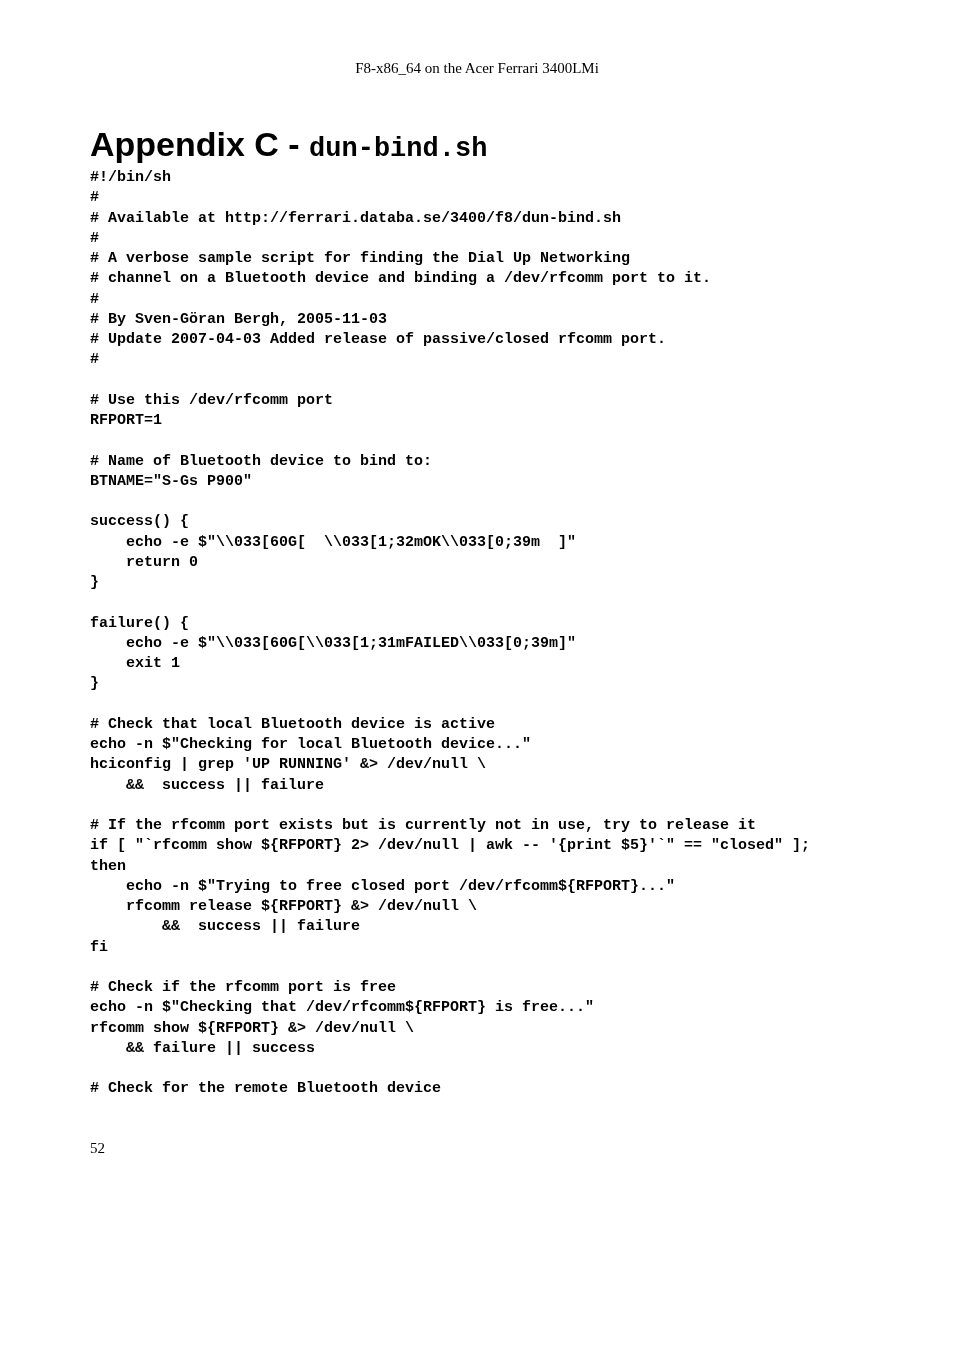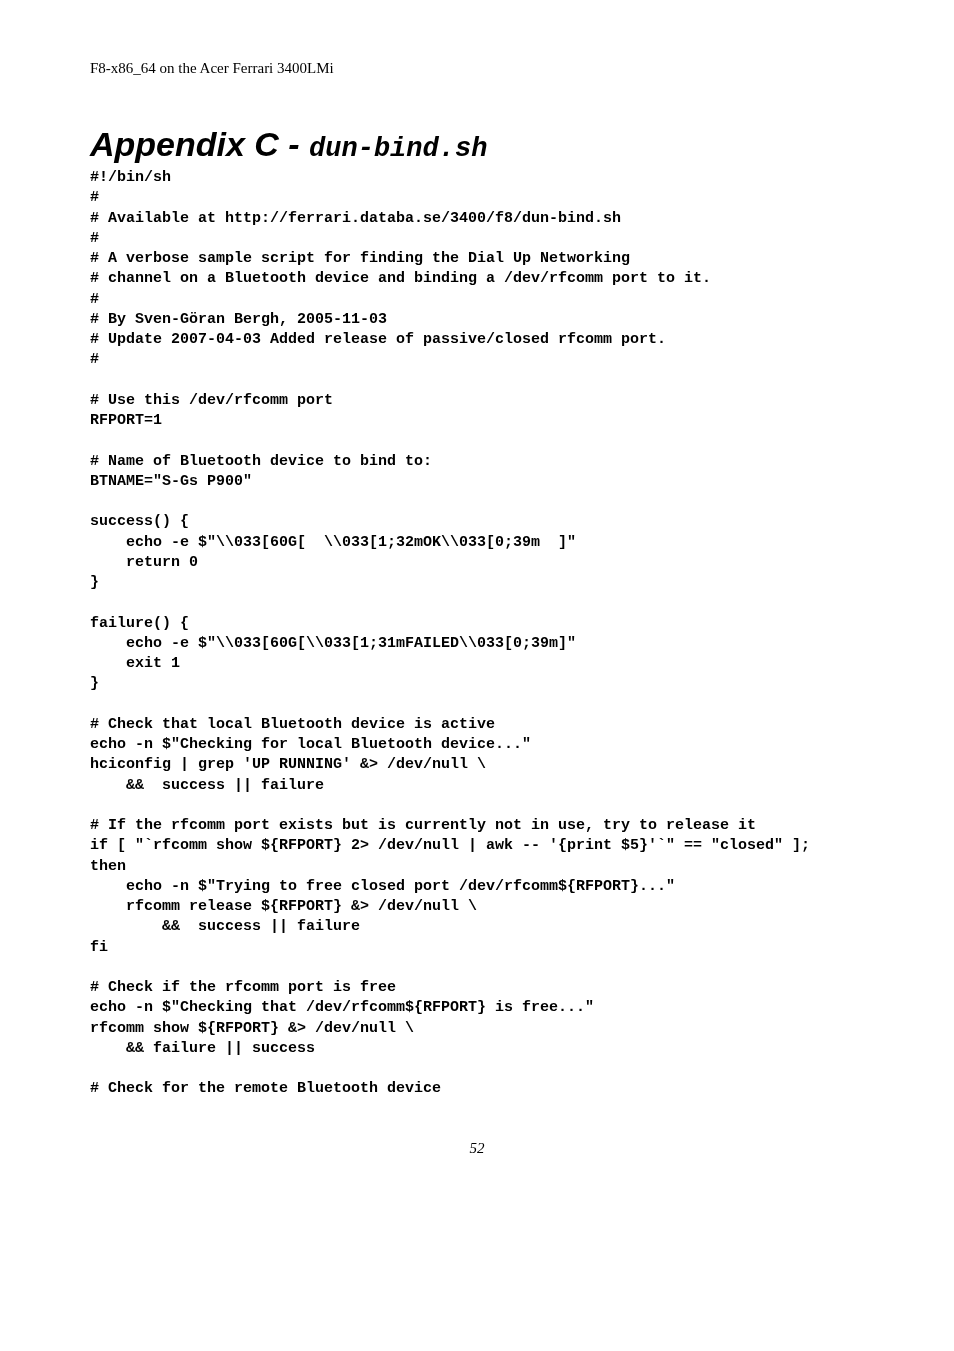--- a/index.html
+++ b/index.html
@@ -9,46 +9,45 @@
       font-family: "Times New Roman", Times, serif;
       width: 954px;
     }
     .page {
       padding: 60px 90px 40px 90px;
     }
     .header {
       font-family: "Times New Roman", Times, serif;
       font-size: 15px;
       margin-bottom: 48px;
+      text-align: center;
     }
     .title {
       font-family: Arial, Helvetica, sans-serif;
       font-size: 34px;
       font-weight: bold;
       margin-bottom: 4px;
-      font-style: italic;
     }
     .title-sub {
       font-family: "Courier New", Courier, monospace;
       font-weight: bold;
       font-size: 27px;
     }
     .code {
       font-family: "Courier New", Courier, monospace;
       font-size: 15px;
       white-space: pre-wrap;
       line-height: 1.35;
       font-weight: bold;
     }
     .page-number {
-      text-align: center;
+      text-align: left;
       font-family: "Times New Roman", Times, serif;
       font-size: 15px;
       margin-top: 40px;
-      font-style: italic;
     }
   </style>
 </head>
 <body>
 
 <div class="page">
   <div class="header">F8-x86_64 on the Acer Ferrari 3400LMi</div>
 
   <div class="title">
     <span>Appendix C - </span><span class="title-sub">dun-bind.sh</span>

